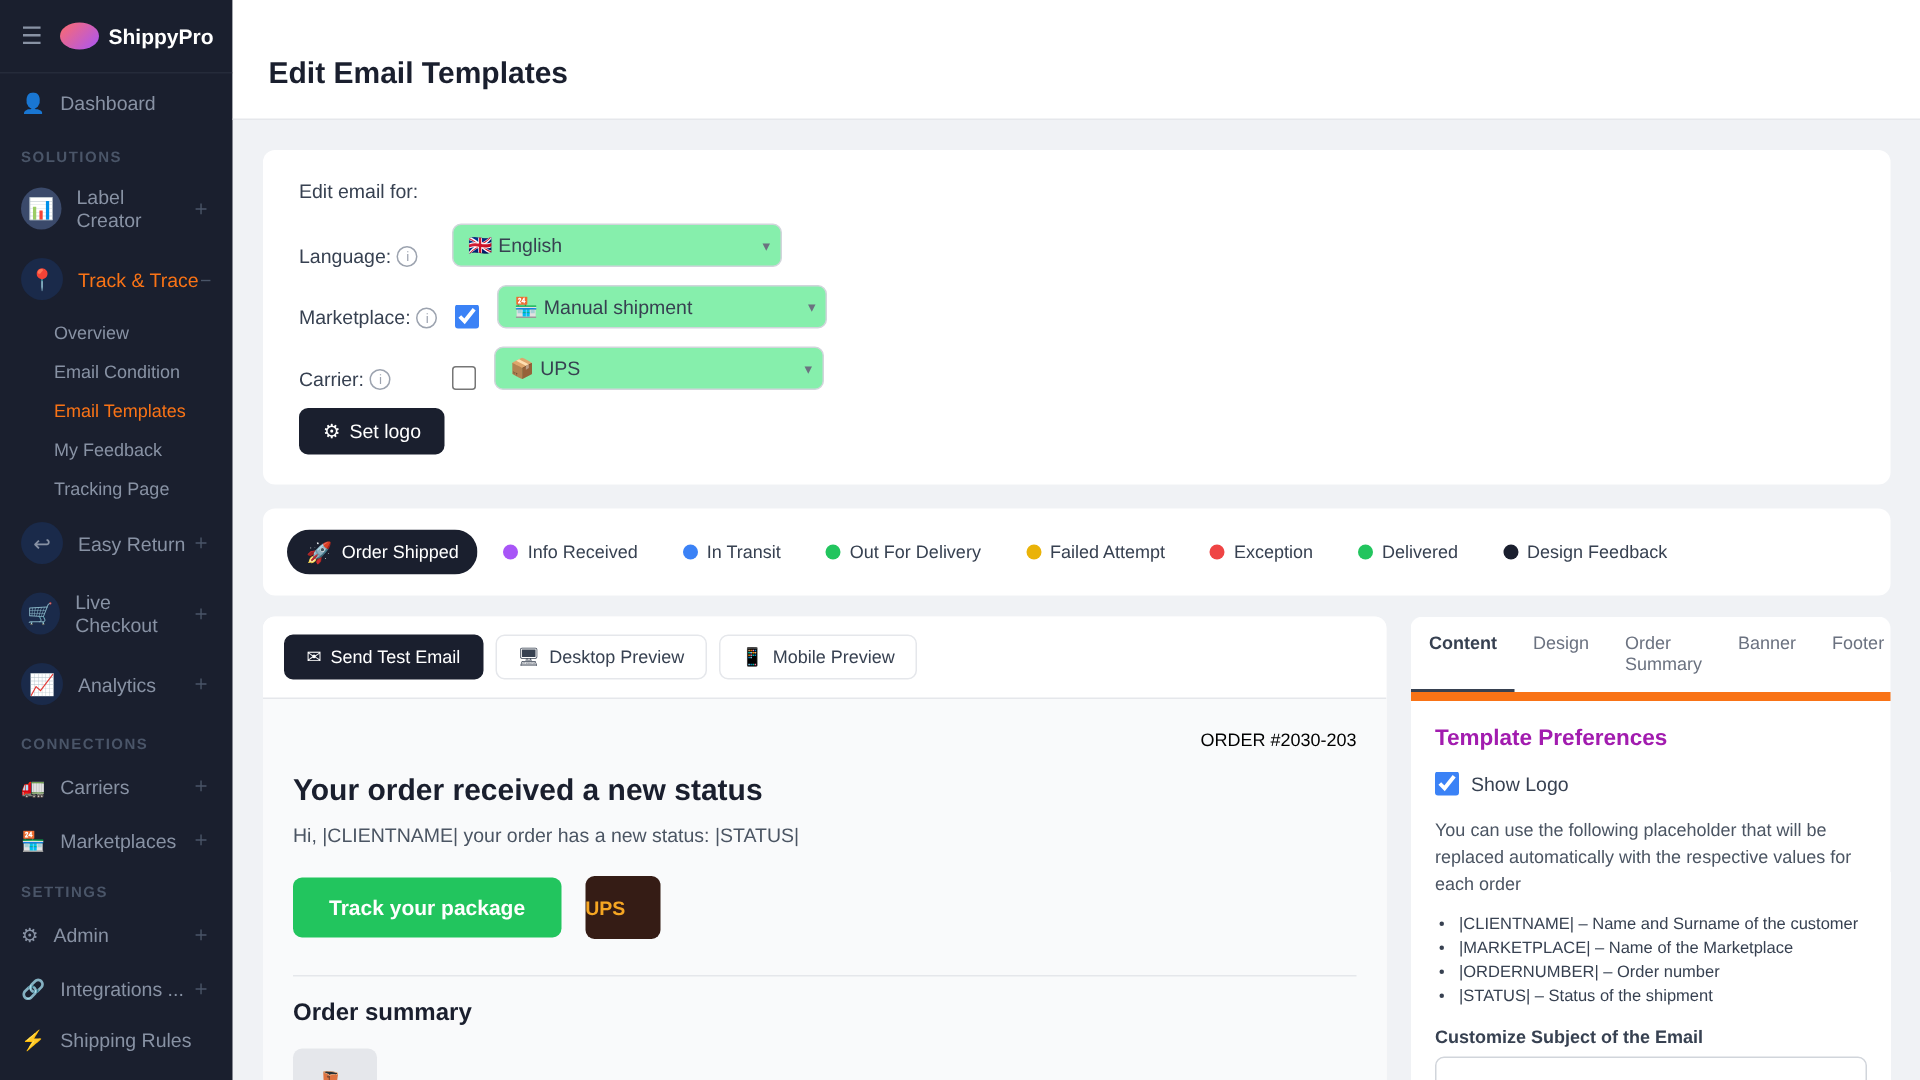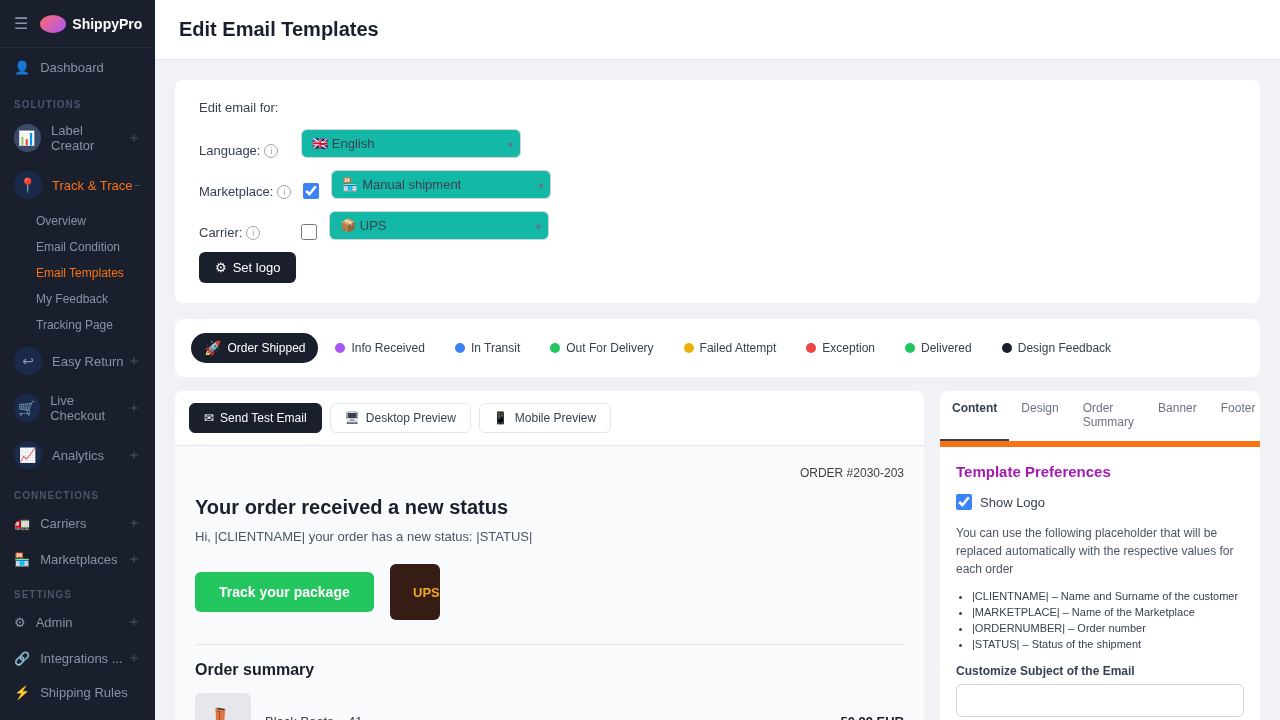--- a/index.html
+++ b/index.html
@@ -22,54 +22,54 @@
     .ic-label { background: #3b4a6b; }
     .ic-track { background: #1a2a4a; }
     .ic-easy { background: #1a2a4a; }
     .ic-checkout { background: #1a2a4a; }
     .ic-analytics { background: #1a2a4a; }
     .plus-icon { font-size: 14px; color: #4a5568; }
 
     
     .main { flex: 1; display: flex; flex-direction: column; overflow: hidden; }
     .page-header { background: white; padding: 18px 24px; border-bottom: 1px solid #e5e7eb; }
-    .page-title { font-size: 20px; font-weight: 600; color: #1a1f2e; }
+    .page-title { font-size: 20px; font-weight: 600; color: #1a1f2e; margin-top: 20px; }
 
     .content-area { flex: 1; overflow-y: auto; padding: 20px; }
 
     
     .card { background: white; border-radius: 8px; padding: 20px 24px; margin-bottom: 16px; }
     .form-row { display: flex; align-items: flex-end; gap: 12px; margin-bottom: 12px; }
     .form-label { font-size: 13px; color: #374151; min-width: 90px; display: flex; align-items: center; gap: 4px; }
     .info-icon { width: 14px; height: 14px; border-radius: 50%; border: 1px solid #9ca3af; display: inline-flex; align-items: center; justify-content: center; font-size: 9px; color: #9ca3af; cursor: default; }
     .select-wrapper { position: relative; display: inline-block; }
-    .select-wrapper select { border: 1px solid #d1d5db; border-radius: 6px; padding: 6px 28px 6px 10px; font-size: 13px; color: #374151; background: #14b8a6; appearance: none; -webkit-appearance: none; cursor: pointer; min-width: 220px; }
+    .select-wrapper select { border: 1px solid #d1d5db; border-radius: 6px; padding: 6px 28px 6px 10px; font-size: 13px; color: #374151; background: #86efac; appearance: none; -webkit-appearance: none; cursor: pointer; min-width: 220px; }
     .select-arrow { position: absolute; right: 8px; top: 50%; transform: translateY(-50%); pointer-events: none; color: #6b7280; font-size: 10px; }
     .checkbox-check { width: 16px; height: 16px; accent-color: #3b82f6; }
     .set-logo-btn { background: #1a1f2e; color: white; border: none; border-radius: 6px; padding: 8px 16px; font-size: 13px; cursor: pointer; display: flex; align-items: center; gap: 6px; }
 
     
     .email-tabs { display: flex; gap: 4px; background: white; padding: 14px 16px; border-radius: 8px; margin-bottom: 14px; align-items: center; flex-wrap: wrap; }
     .email-tab { display: flex; align-items: center; gap: 6px; padding: 6px 12px; border-radius: 20px; font-size: 12px; cursor: pointer; color: #374151; border: 1px solid transparent; white-space: nowrap; }
     .email-tab.active { background: #1a1f2e; color: white; }
     .tab-dot { width: 10px; height: 10px; border-radius: 50%; display: inline-block; flex-shrink: 0; }
 
     
     .editor-area { display: flex; gap: 16px; }
     .preview-panel { flex: 1; background: white; border-radius: 8px; overflow: hidden; }
     .preview-toolbar { display: flex; gap: 8px; padding: 12px 14px; border-bottom: 1px solid #e5e7eb; background: white; }
     .preview-btn { display: flex; align-items: center; gap: 6px; padding: 7px 14px; border: 1px solid #e5e7eb; border-radius: 6px; font-size: 12px; cursor: pointer; background: white; color: #374151; }
     .preview-btn.active { background: #1a1f2e; color: white; border-color: #1a1f2e; }
     .email-preview { padding: 20px; background: #f9fafb; min-height: 350px; }
-    .email-order-no { text-align: right; color: #404040; font-size: 12px; margin-bottom: 16px; }
+    .email-order-no { text-align: right; color: #000000; font-size: 12px; margin-bottom: 16px; }
     .email-heading { font-size: 20px; font-weight: 700; color: #1a1f2e; margin-bottom: 10px; }
     .email-body-text { color: #4b5563; font-size: 13px; margin-bottom: 20px; }
     .email-actions { display: flex; align-items: center; gap: 16px; margin-bottom: 24px; }
     .track-btn { background: #22c55e; color: white; border: none; border-radius: 6px; padding: 12px 24px; font-size: 14px; font-weight: 600; cursor: pointer; }
-    .ups-logo { width: 50px; height: 56px; background: #351c15; border-radius: 6px; display: flex; align-items: center; justify-content: flex-end; }
+    .ups-logo { width: 50px; height: 42px; background: #351c15; border-radius: 6px; display: flex; align-items: center; justify-content: flex-start; }
     .ups-text { color: #f5a623; font-weight: 900; font-size: 13px; }
     .order-summary-section { border-top: 1px solid #e5e7eb; padding-top: 16px; }
     .order-summary-title { font-size: 16px; font-weight: 600; color: #1a1f2e; margin-bottom: 14px; }
     .order-item { display: flex; align-items: center; gap: 14px; }
     .order-item-img { width: 56px; height: 56px; background: #e5e7eb; border-radius: 6px; display: flex; align-items: center; justify-content: center; }
     .boot-icon { font-size: 24px; }
     .order-item-name { flex: 1; font-size: 13px; color: #374151; }
     .order-item-price { font-size: 13px; font-weight: 600; color: #1a1f2e; }
 
     

